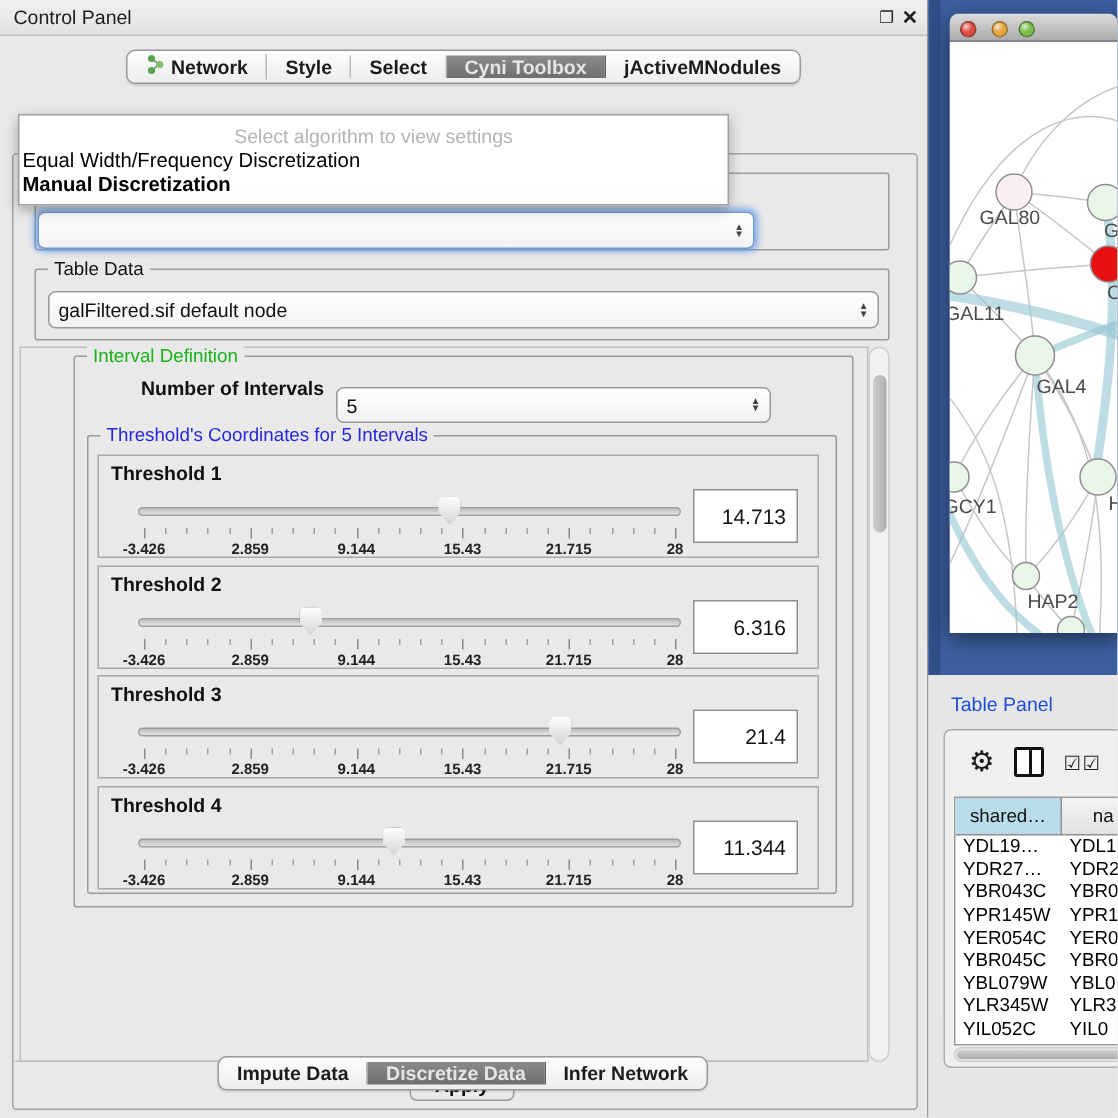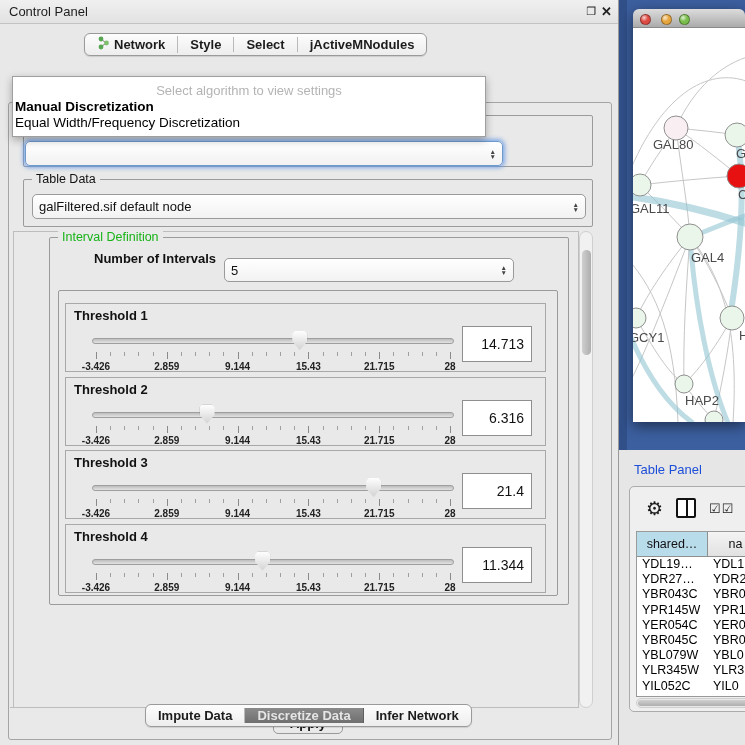--- a/index.html
+++ b/index.html
@@ -170,20 +170,23 @@
               <circle cx="9.5" cy="7" r="2.4" fill="#7fc06f"></circle>
             </svg></span>
           <span>Network</span>
         </div>
         <div class="seg">
           <span>Style</span>
         </div>
         <div class="seg">
           <span>Select</span>
         </div>
+        <div class="seg sel">
+          <span>Cyni Toolbox</span>
+        </div>
         <div class="seg">
           <span>jActiveMNodules</span>
         </div>
       </div>
 
     <div id="content-panel">
 
       <div class="group" style="left:14px; top:12px; width:570px; height:52px;">
         <span class="gtitle gray">Discretization Algorithm</span>
       </div>
@@ -207,20 +210,21 @@
       <div class="group" style="left:40px; top:134px; width:520px; height:368px;">
         <span class="gtitle green">Interval Definition</span>
 
         <span style="position:absolute; left:44px; top:13px; font-size:13px; font-weight:bold; color:#111;">Number of Intervals</span>
         <div class="combo" style="left:174px; top:20px; width:290px; height:24px;">
           <span>5</span>
           <span class="spin">▲<br>▼</span>
         </div>
 
         <div class="group" style="left:8px; top:52px; width:500px; height:306px; background:#e9e9e9;">
+          <span class="gtitle blue">Threshold's Coordinates for 5 Intervals</span>
           <div id="thresholds" style="position:absolute; left:6px; top:12px; width:488px; height:290px;">
               <div class="tpanel" style="top: 0px;">
                 <div class="tlabel">Threshold 1</div>
                 <div class="sliderzone">
                   <div class="track"></div>
                   <div class="tick major" style="left: 4px;"></div>
                   <div class="ticklabel" style="left: 4px;">-3.426</div>
                   <div class="tick minor" style="left: 18.16px;"></div>
                   <div class="tick minor" style="left: 32.32px;"></div>
                   <div class="tick minor" style="left: 46.48px;"></div>
@@ -393,22 +397,22 @@
           <span>Discretize Data</span>
         </div>
         <div class="seg">
           <span>Infer Network</span>
         </div>
       </div>
 
     <div id="algo-popup">
       <div class="ph">Select algorithm to view settings</div>
       <div id="popup-opts">
+          <div class="opt">Equal Width/Frequency Discretization</div>
           <div class="opt sel0">Manual Discretization</div>
-          <div class="opt">Equal Width/Frequency Discretization</div>
         </div>
     </div>
   </div>
 
   <div id="right-top">
     <div class="edge"></div>
     <div id="net-window">
       <div id="net-titlebar">
         <span class="light" id="light-close" style="left: 7px; background: radial-gradient(circle at 35% 30%, rgba(255, 255, 255, 0.75), rgba(255, 255, 255, 0) 45%), rgb(221, 74, 65);"></span>
         <span class="light" id="light-min" style="left: 28px; background: radial-gradient(circle at 35% 30%, rgba(255, 255, 255, 0.75), rgba(255, 255, 255, 0) 45%), rgb(230, 165, 60);"></span>

